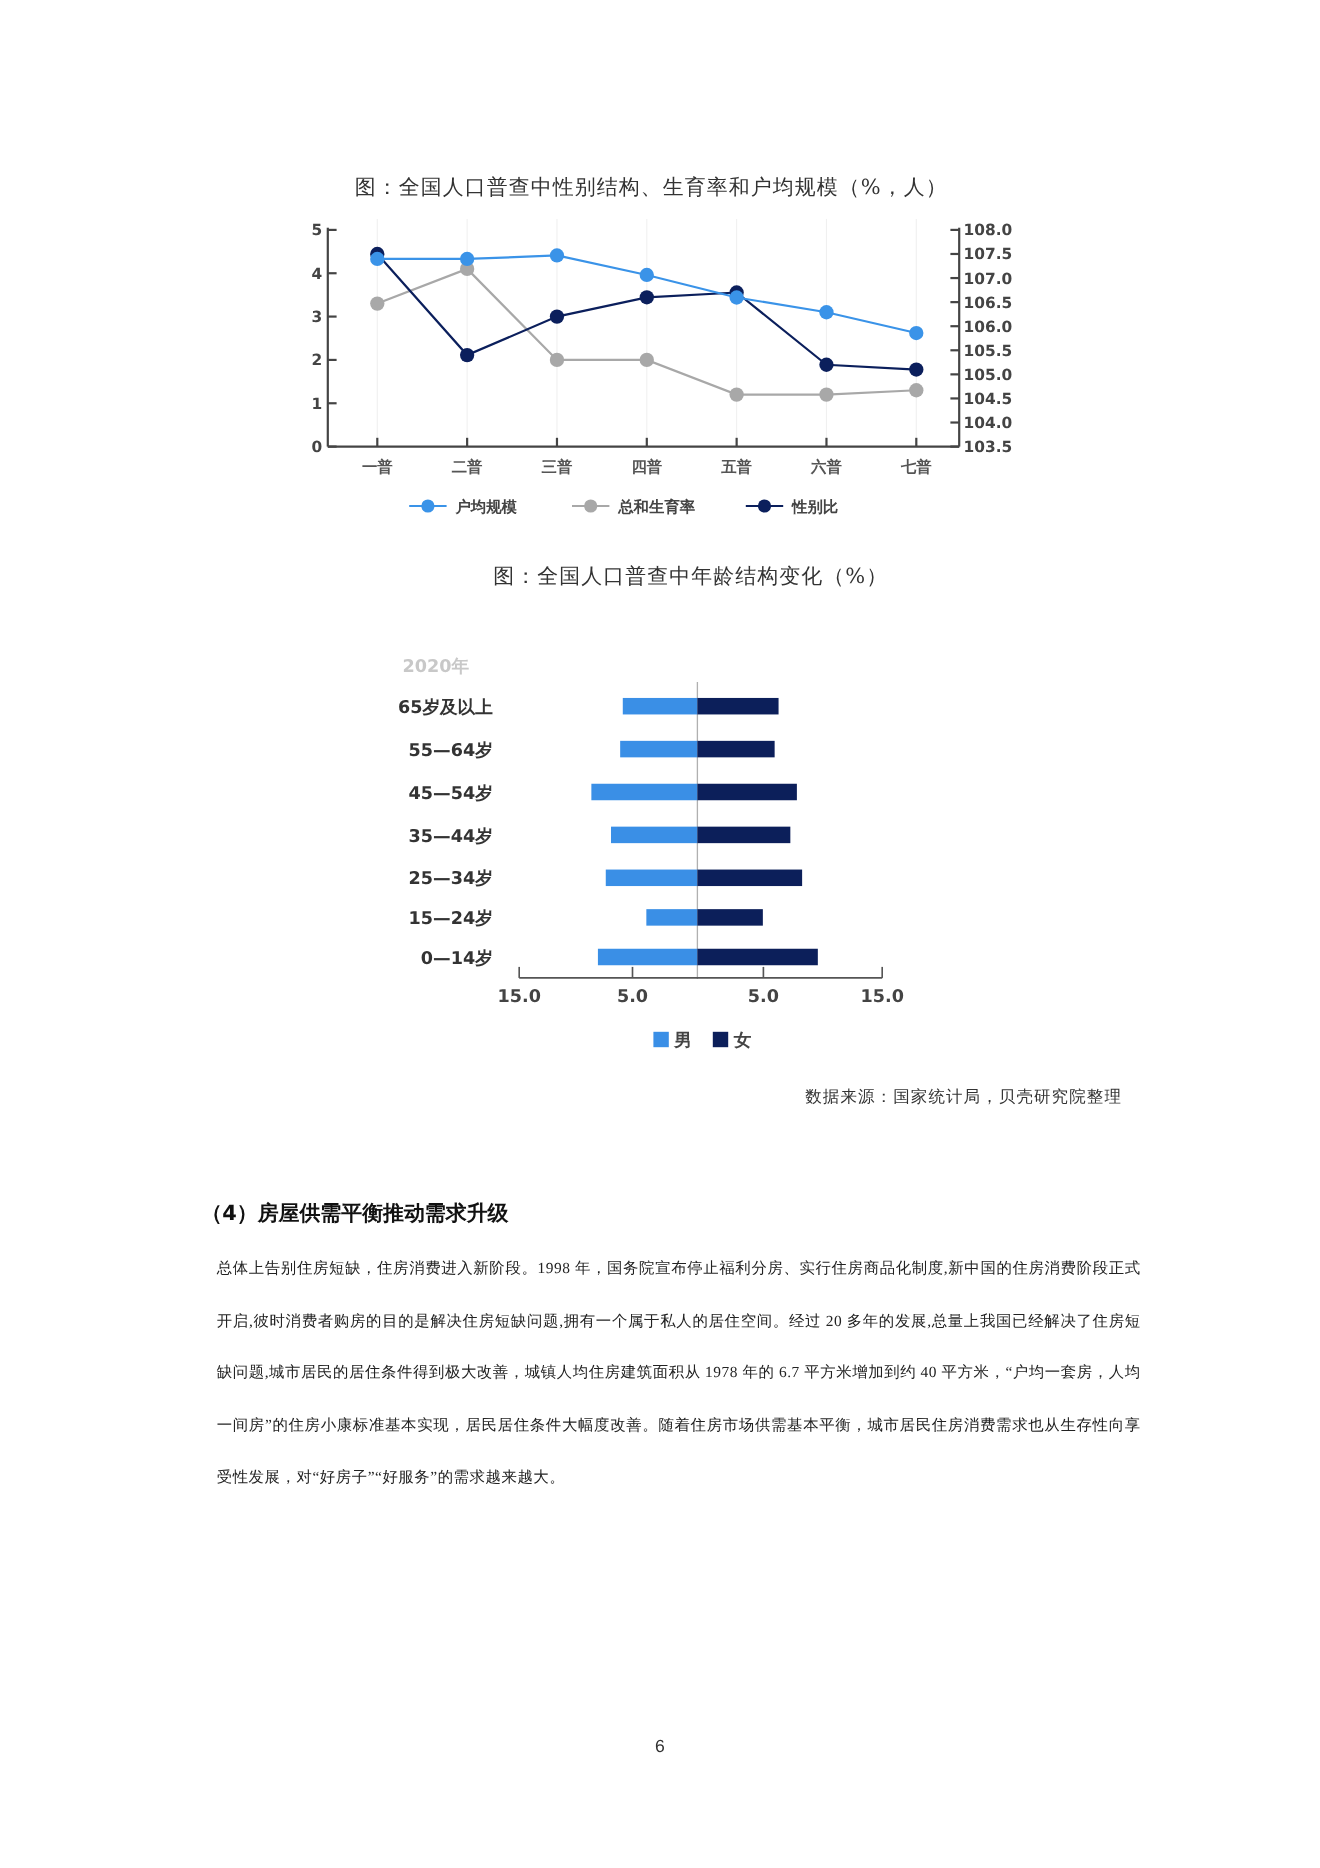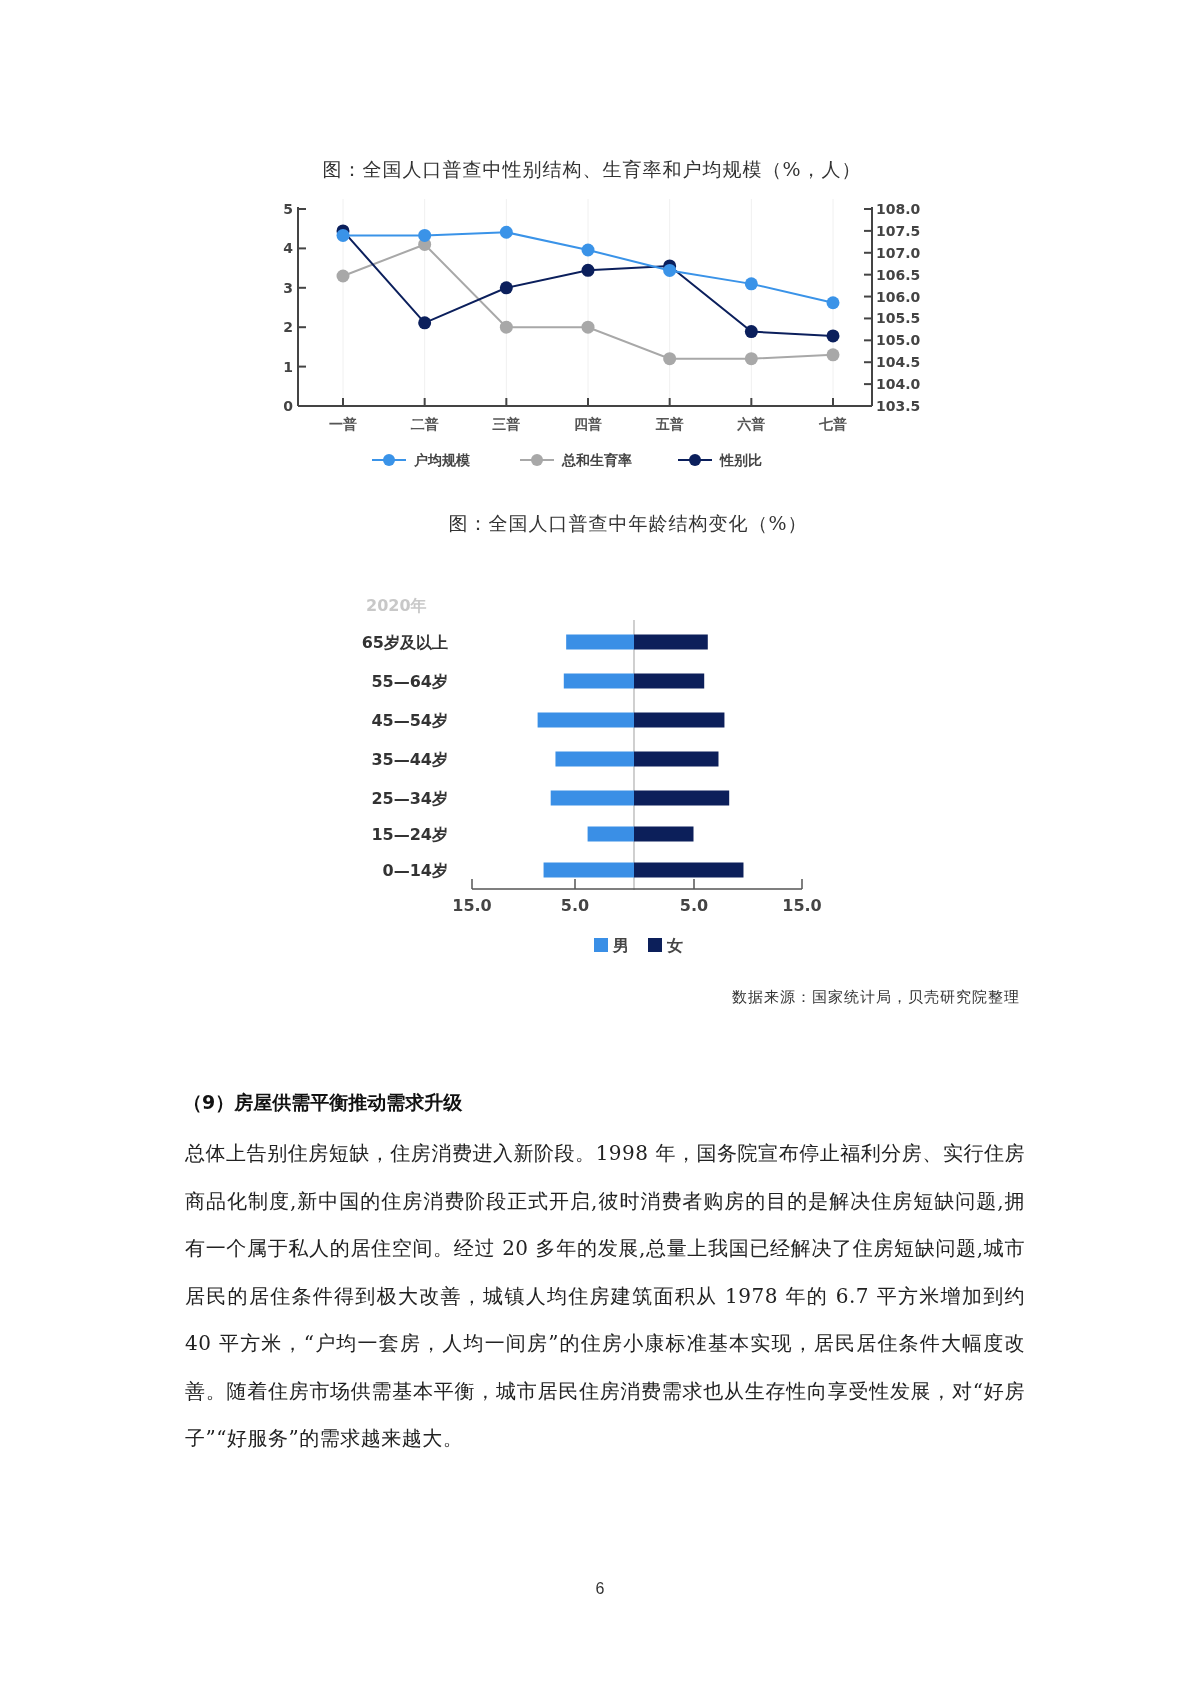--- a/index.html
+++ b/index.html
@@ -2,21 +2,21 @@
 <html><head>
 <meta charset="utf-8">
 <style>
   html,body{margin:0;padding:0;background:#ffffff;}
   body{width:1200px;height:1698px;position:relative;overflow:hidden;font-family:"DejaVu Serif","Liberation Serif",serif;color:#222;}
   .abs{position:absolute;}
   .fig-title{position:absolute;left:0;width:1184px;text-align:center;font-size:19px;letter-spacing:1px;color:#333;}
   svg text{font-family:"DejaVu Sans","Liberation Sans",sans-serif;}
   .source{position:absolute;right:180px;top:988px;font-size:15px;letter-spacing:1px;color:#333;}
   .section{position:absolute;left:183px;top:1090px;font-size:19px;font-weight:bold;color:#111;font-family:"DejaVu Sans","Liberation Sans",sans-serif;}
-  .para{position:absolute;left:185px;top:1130px;width:840px;font-size:20px;line-height:47.5px;color:#222;text-align:justify;letter-spacing:0.5px;}
+  .para{position:absolute;left:197px;top:1130px;width:840px;font-size:14px;line-height:47.5px;color:#222;text-align:justify;letter-spacing:0.5px;font-family:Liberation Serif, serif;}
   .pageno{position:absolute;left:0;width:1200px;top:1580px;text-align:center;font-size:16px;color:#333;font-family:"Liberation Sans",sans-serif;}
 </style>
 </head>
 <body>
 
 <div class="fig-title" style="top:157px;">图：全国人口普查中性别结构、生育率和户均规模（%，人）</div>
 
 <svg id="linechart" class="abs" style="left:0;top:0;" width="1200" height="480">
     <line x1="343" y1="199" x2="343" y2="406" stroke="#f0f0f0" stroke-width="1"></line>
     <line x1="424.6666666666667" y1="199" x2="424.6666666666667" y2="406" stroke="#f0f0f0" stroke-width="1"></line>
@@ -155,16 +155,16 @@
       <text x="613" y="951" font-size="16" fill="#444" font-weight="bold">男</text>
     </g>
     <g>
       <rect x="648" y="938" width="14" height="14" fill="#0c1f5a"></rect>
       <text x="667" y="951" font-size="16" fill="#444" font-weight="bold">女</text>
     </g>
   </svg>
 
 <div class="source">数据来源：国家统计局，贝壳研究院整理</div>
 
-<div class="section">（9）房屋供需平衡推动需求升级</div>
+<div class="section">（4）房屋供需平衡推动需求升级</div>
 <div class="para">总体上告别住房短缺，住房消费进入新阶段。1998 年，国务院宣布停止福利分房、实行住房商品化制度,新中国的住房消费阶段正式开启,彼时消费者购房的目的是解决住房短缺问题,拥有一个属于私人的居住空间。经过 20 多年的发展,总量上我国已经解决了住房短缺问题,城市居民的居住条件得到极大改善，城镇人均住房建筑面积从 1978 年的 6.7 平方米增加到约 40 平方米，“户均一套房，人均一间房”的住房小康标准基本实现，居民居住条件大幅度改善。随着住房市场供需基本平衡，城市居民住房消费需求也从生存性向享受性发展，对“好房子”“好服务”的需求越来越大。</div>
 
 <div class="pageno">6</div>
 
 </body></html>

